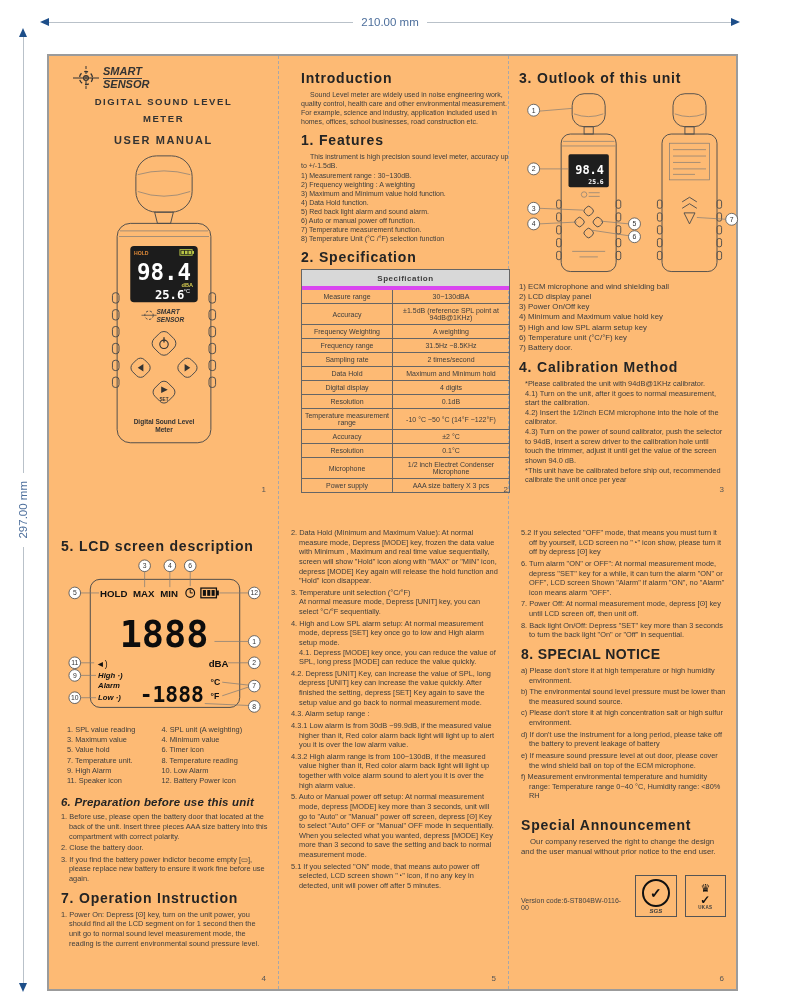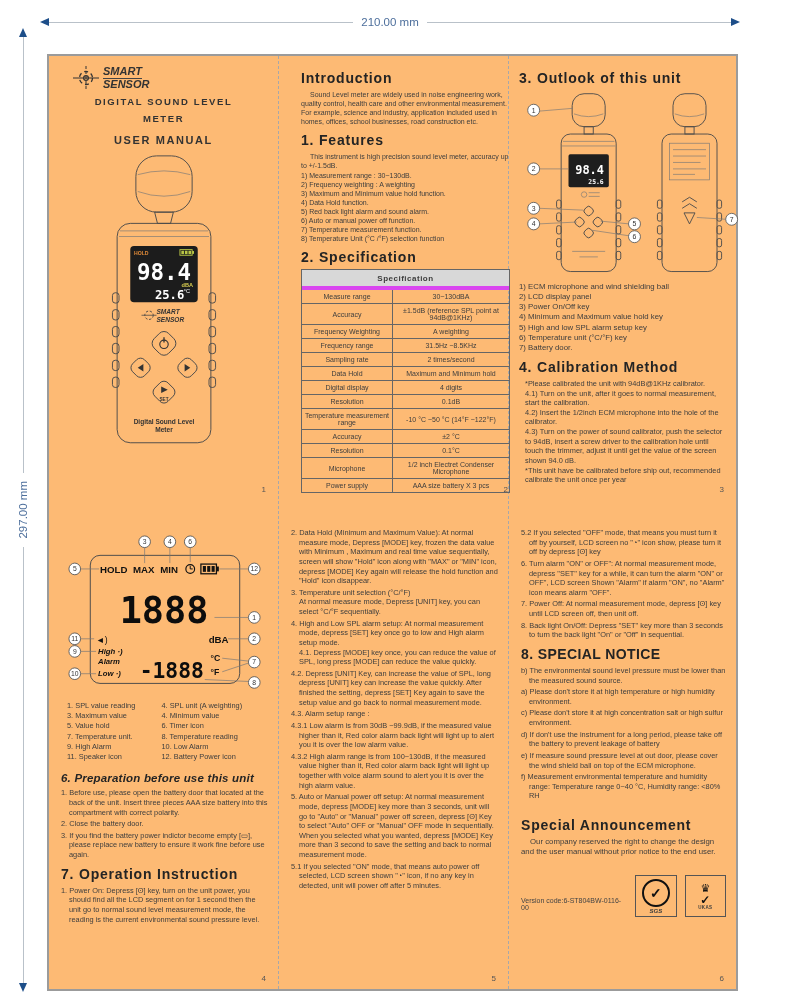--- a/index.html
+++ b/index.html
@@ -418,20 +418,21 @@
         <div>*Please calibrated the unit with 94dB@1KHz calibrator.</div>
         <div>4.1) Turn on the unit, after it goes to normal measurement, start the calibration.</div>
         <div>4.2) Insert the 1/2inch ECM microphone into the hole of the calibrator.</div>
         <div>4.3) Turn on the power of sound calibrator, push the selector to 94dB, insert a screw driver to the calibration hole until touch the trimmer, adjust it until get the value of the screen shown 94.0 dB.</div>
         <div>*This unit have be calibrated before ship out, recommended calibrate the unit once per year</div>
       </div>
     <span class="pageno">3</span>
   </div>
 
   <div class="panel pp4 row2">
+    <div class="h1">5. LCD screen description</div>
 
     <svg width="204" height="163" viewBox="0 0 210 168" style="display:block;margin:2px auto 0 auto;">
       <rect x="28" y="22" width="154" height="132" rx="10" class="ln"></rect>
 
       <text x="38" y="40" font-size="10" font-weight="bold" fill="#111">HOLD</text>
       <text x="72" y="40" font-size="10" font-weight="bold" fill="#111">MAX</text>
       <text x="100" y="40" font-size="10" font-weight="bold" fill="#111">MIN</text>
       <g>
         <circle cx="131" cy="36" r="4.5" fill="none" stroke="#111" stroke-width="1.2"></circle>
         <line x1="131" y1="36" x2="131" y2="32.8" stroke="#111" stroke-width="1"></line>
@@ -571,22 +572,22 @@
   <div class="panel pp6 row2">
     <div class="body75 list hang">
         <div>5.2 If you selected "OFF" mode, that means you must turn it off by yourself, LCD screen no "◔" icon show, please turn it off by depress [ʘ] key</div>
         <div>6. Turn alarm "ON" or OFF": At normal measurement mode, depress "SET" key for a while, it can turn the alarm "ON" or OFF", LCD screen Shown "Alarm" if alarm "ON", no "Alarm" icon means alarm "OFF".</div>
         <div>7. Power Off: At normal measurement mode, depress [ʘ] key until LCD screen off, then unit off.</div>
         <div>8. Back light On/Off: Depress "SET" key more than 3 seconds to turn the back light "On" or "Off" in sequential.</div>
       </div>
 
     <div class="h1 caps">8. SPECIAL NOTICE</div>
     <div class="body75 list hang">
+        <div>a) Please don't store it at high temperature or high humidity environment.</div>
         <div>b) The environmental sound level pressure must be lower than the measured sound source.</div>
-        <div>a) Please don't store it at high temperature or high humidity environment.</div>
         <div>c) Please don't store it at high concentration salt or high sulfur   environment.</div>
         <div>d) If don't use the instrument for a long period, please take off the battery to prevent leakage of battery</div>
         <div>e) If measure sound pressure level at out door, please cover the wind shield ball on top of the ECM microphone.</div>
         <div>f) Measurement environmental temperature and humidity range: Temperature range 0~40 °C, Humidity range: &lt;80% RH</div>
       </div>
 
     <div class="h1" style="margin-top:16px;">Special Announcement</div>
     <div class="body78 indent">Our company reserved the right to change the design and the user manual without prior notice to the end user.</div>
 
     <div class="announce-footer">

